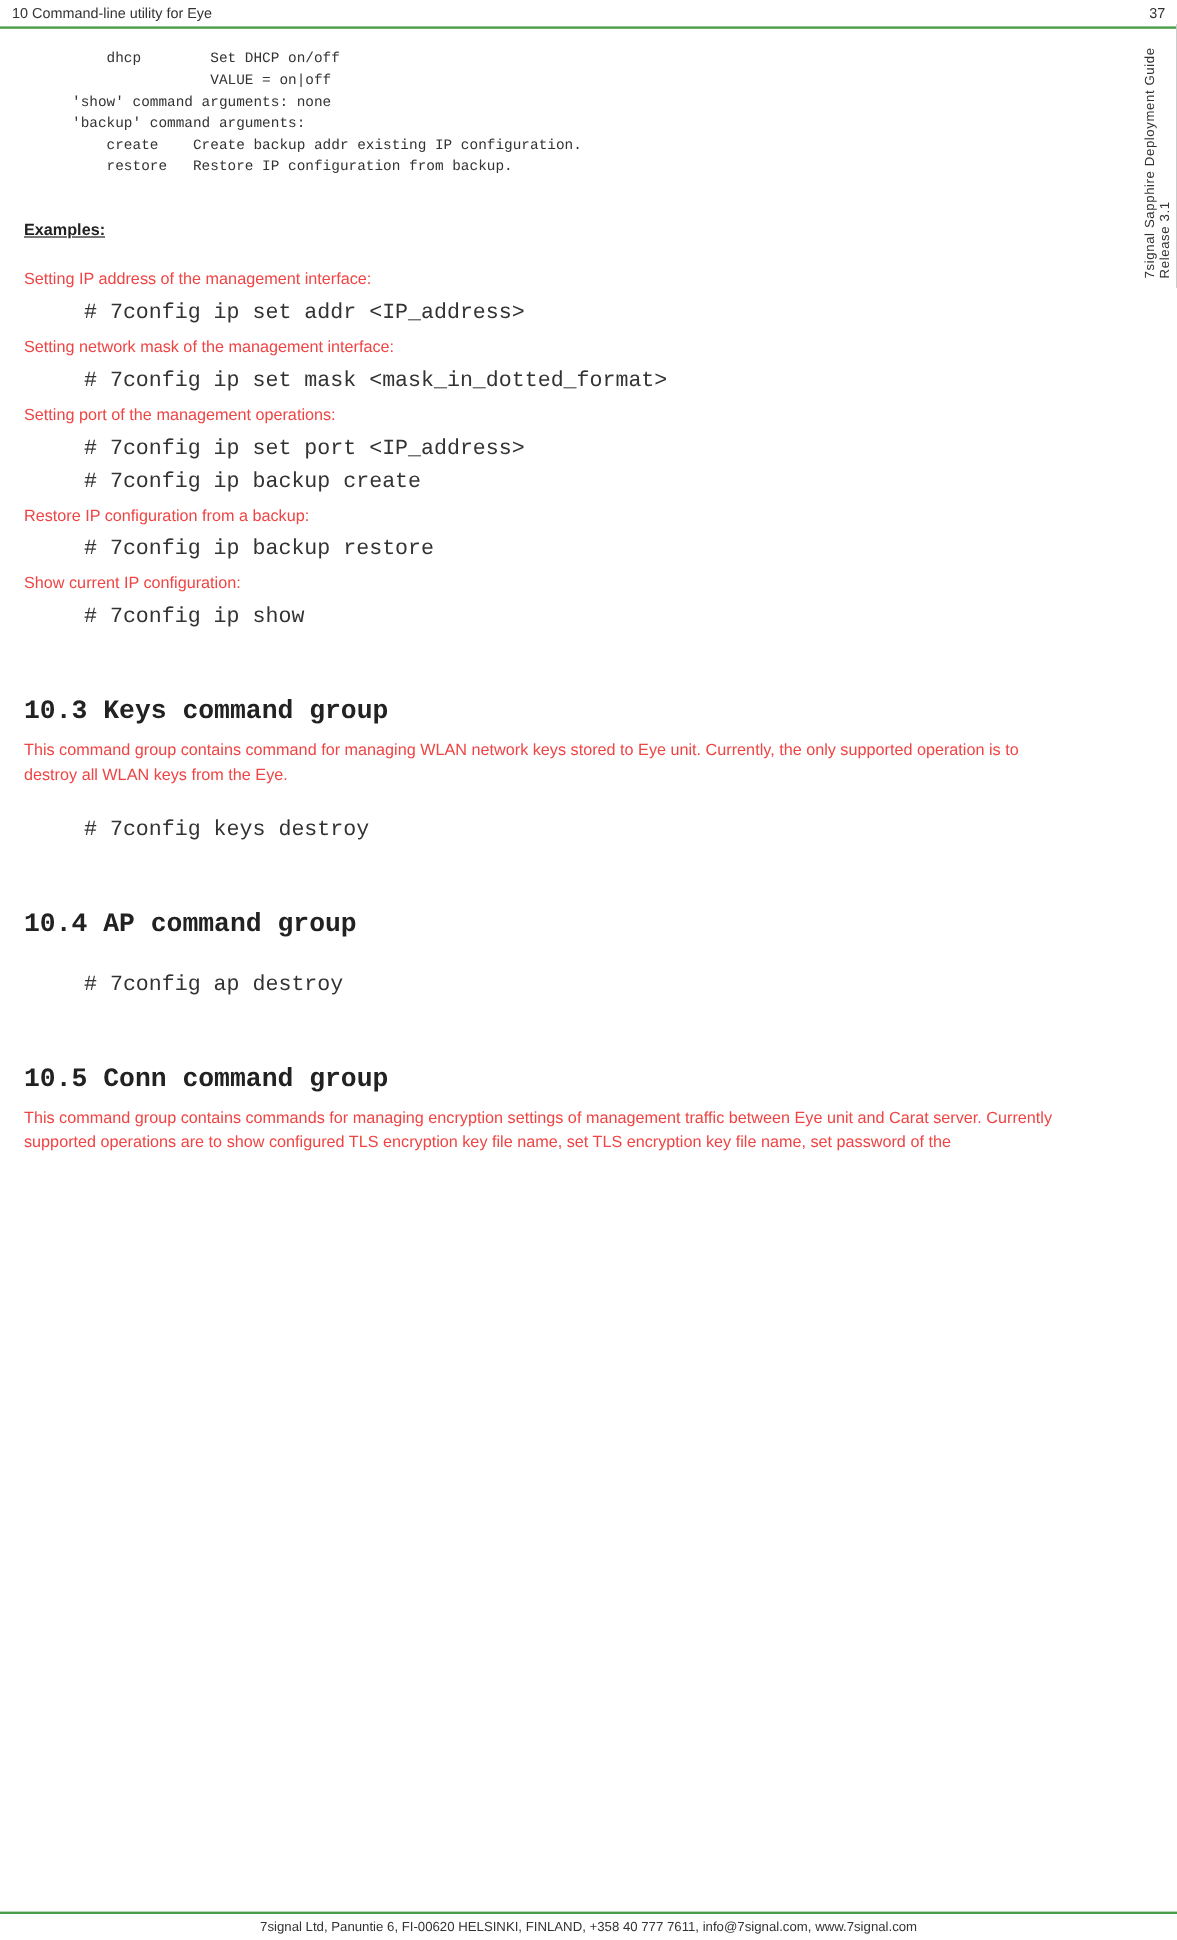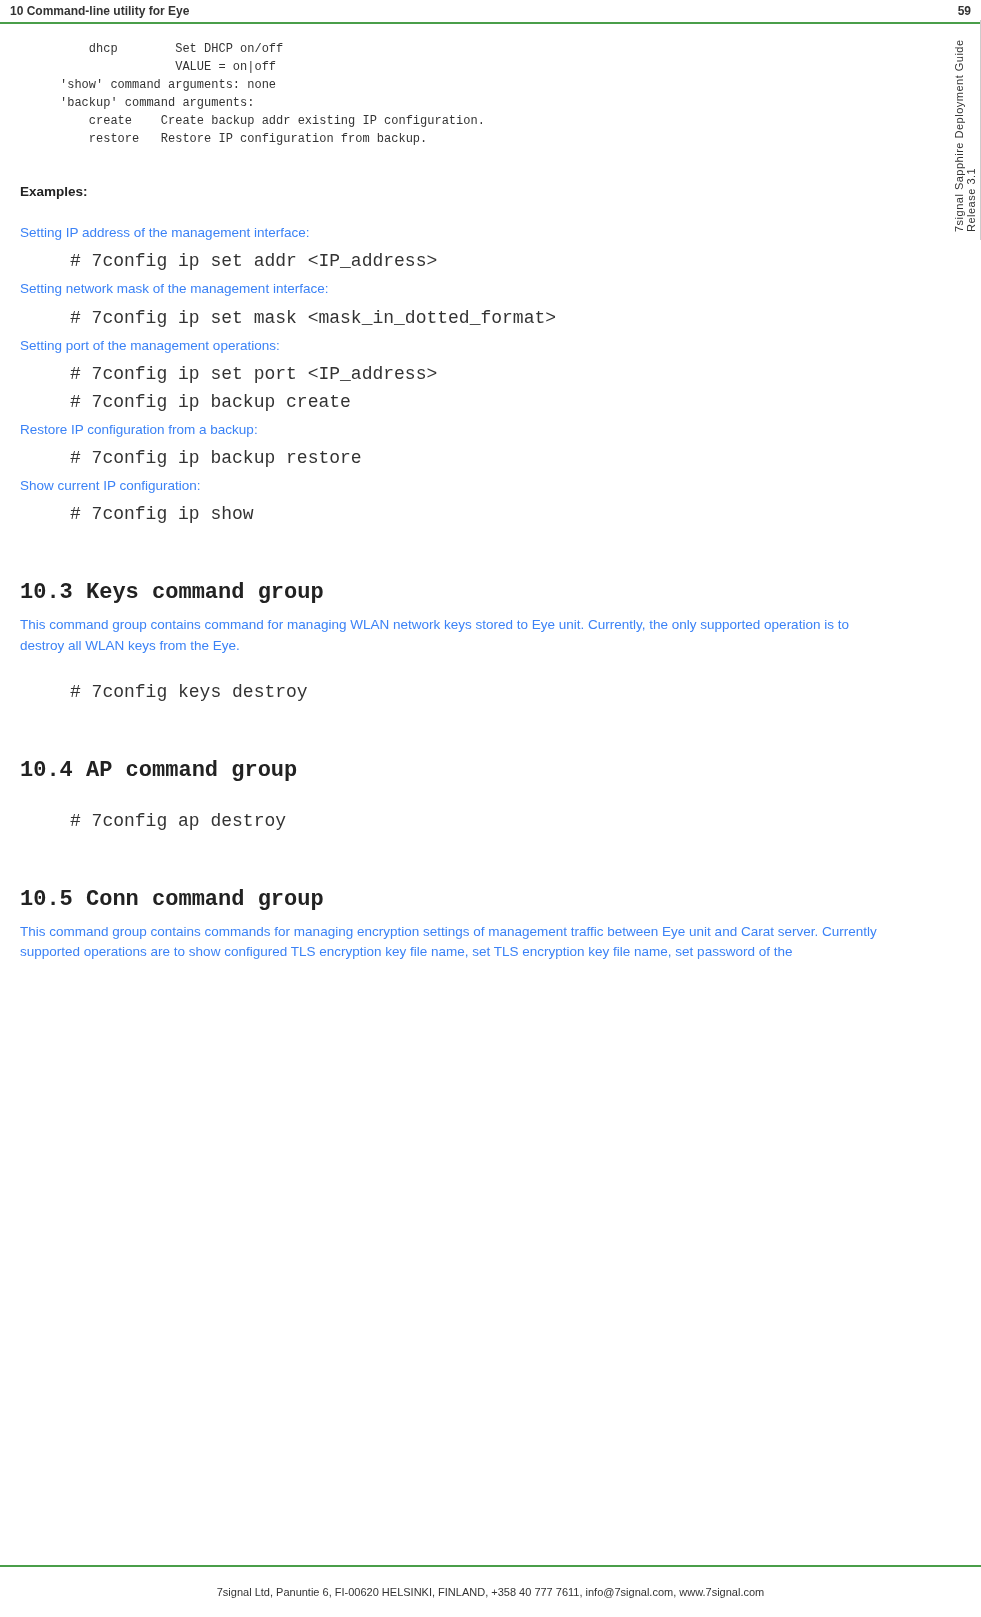--- a/index.html
+++ b/index.html
@@ -14,21 +14,20 @@
     }
 
     .top-bar {
       display: flex;
       justify-content: space-between;
       align-items: flex-end;
       border-bottom: 2px solid #4a9e4a;
       padding: 4px 10px 4px 10px;
       font-size: 12px;
       color: #333;
-      font-weight: bold;
     }
 
     .sidebar-label {
       position: absolute;
       right: 0;
       top: 20px;
       writing-mode: vertical-rl;
       text-orientation: mixed;
       transform: rotate(180deg);
       font-size: 11px;
@@ -52,68 +51,69 @@
       font-size: 12px;
       color: #333;
       margin: 6px 0 6px 40px;
       white-space: pre;
       line-height: 1.5;
     }
 
     .normal-text {
       font-family: Arial, sans-serif;
       font-size: 13.5px;
-      color: #3b82f6;
+      color: #ef4444;
       margin: 8px 0;
       line-height: 1.5;
     }
 
     .section-heading {
       font-family: Liberation Mono, monospace;
       font-size: 22px;
       font-weight: bold;
       color: #222;
       margin: 28px 0 10px 0;
     }
 
     .underline-heading {
+      text-decoration: underline;
       font-weight: bold;
       font-size: 13.5px;
       margin: 10px 0 6px 0;
     }
 
     .command-line {
       font-family: 'Courier New', Courier, monospace;
       font-size: 18px;
       color: #333;
       margin: 8px 0 8px 50px;
       white-space: pre;
     }
 
     .footer {
       position: absolute;
       bottom: 0;
       left: 0;
       right: 0;
       border-top: 2px solid #4a9e4a;
-      padding: 19px 10px;
+      padding: 5px 10px;
       font-size: 11px;
       color: #333;
       text-align: center;
     }
 
     .spacer { height: 10px; }
     .spacer-large { height: 20px; }
   </style>
 </head>
 <body>
 
 <div class="top-bar">
   <span>10 Command-line utility for Eye</span>
-  <span>59</span>
+  <span>37</span>
 </div>
 
 <div class="sidebar-label">
   <span>7signal Sapphire Deployment Guide Release 3.1</span>
 </div>
 
 <div class="main-content">
 
   <div class="code-block"><span>    dhcp        Set DHCP on/off</span>
 <span>                VALUE = on|off</span>

